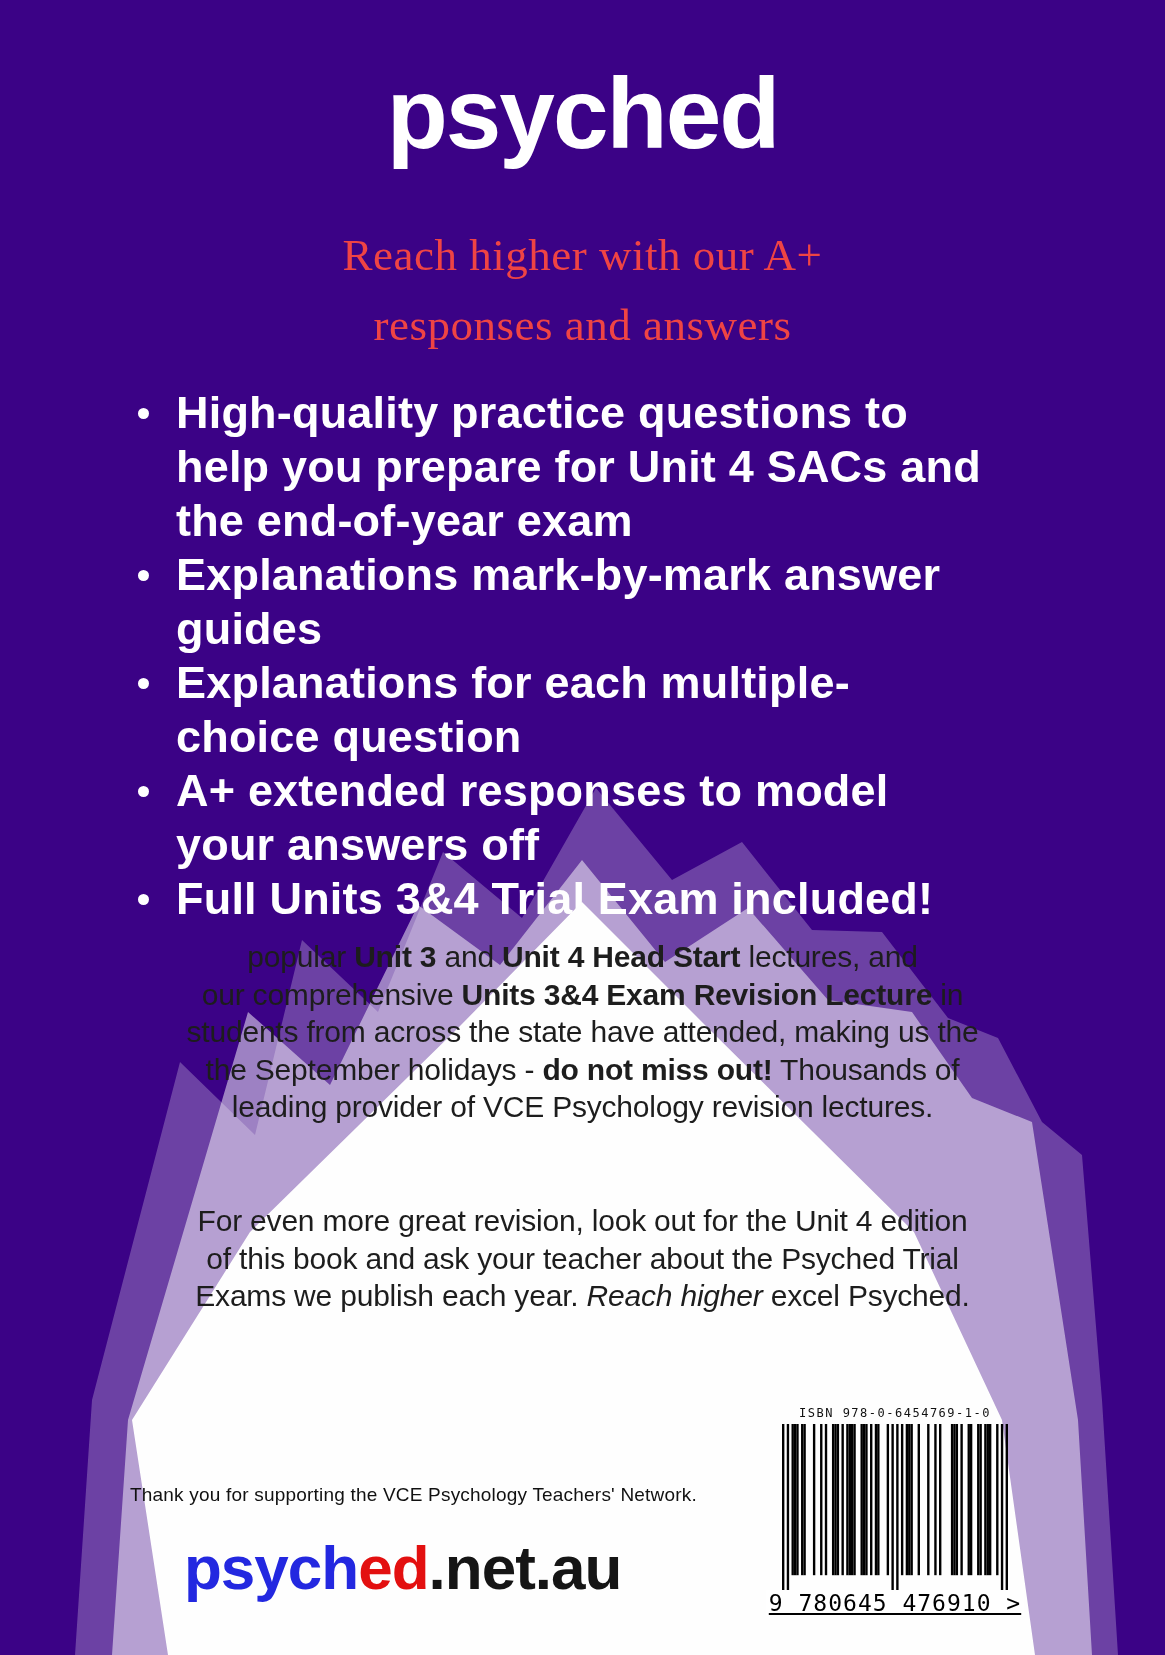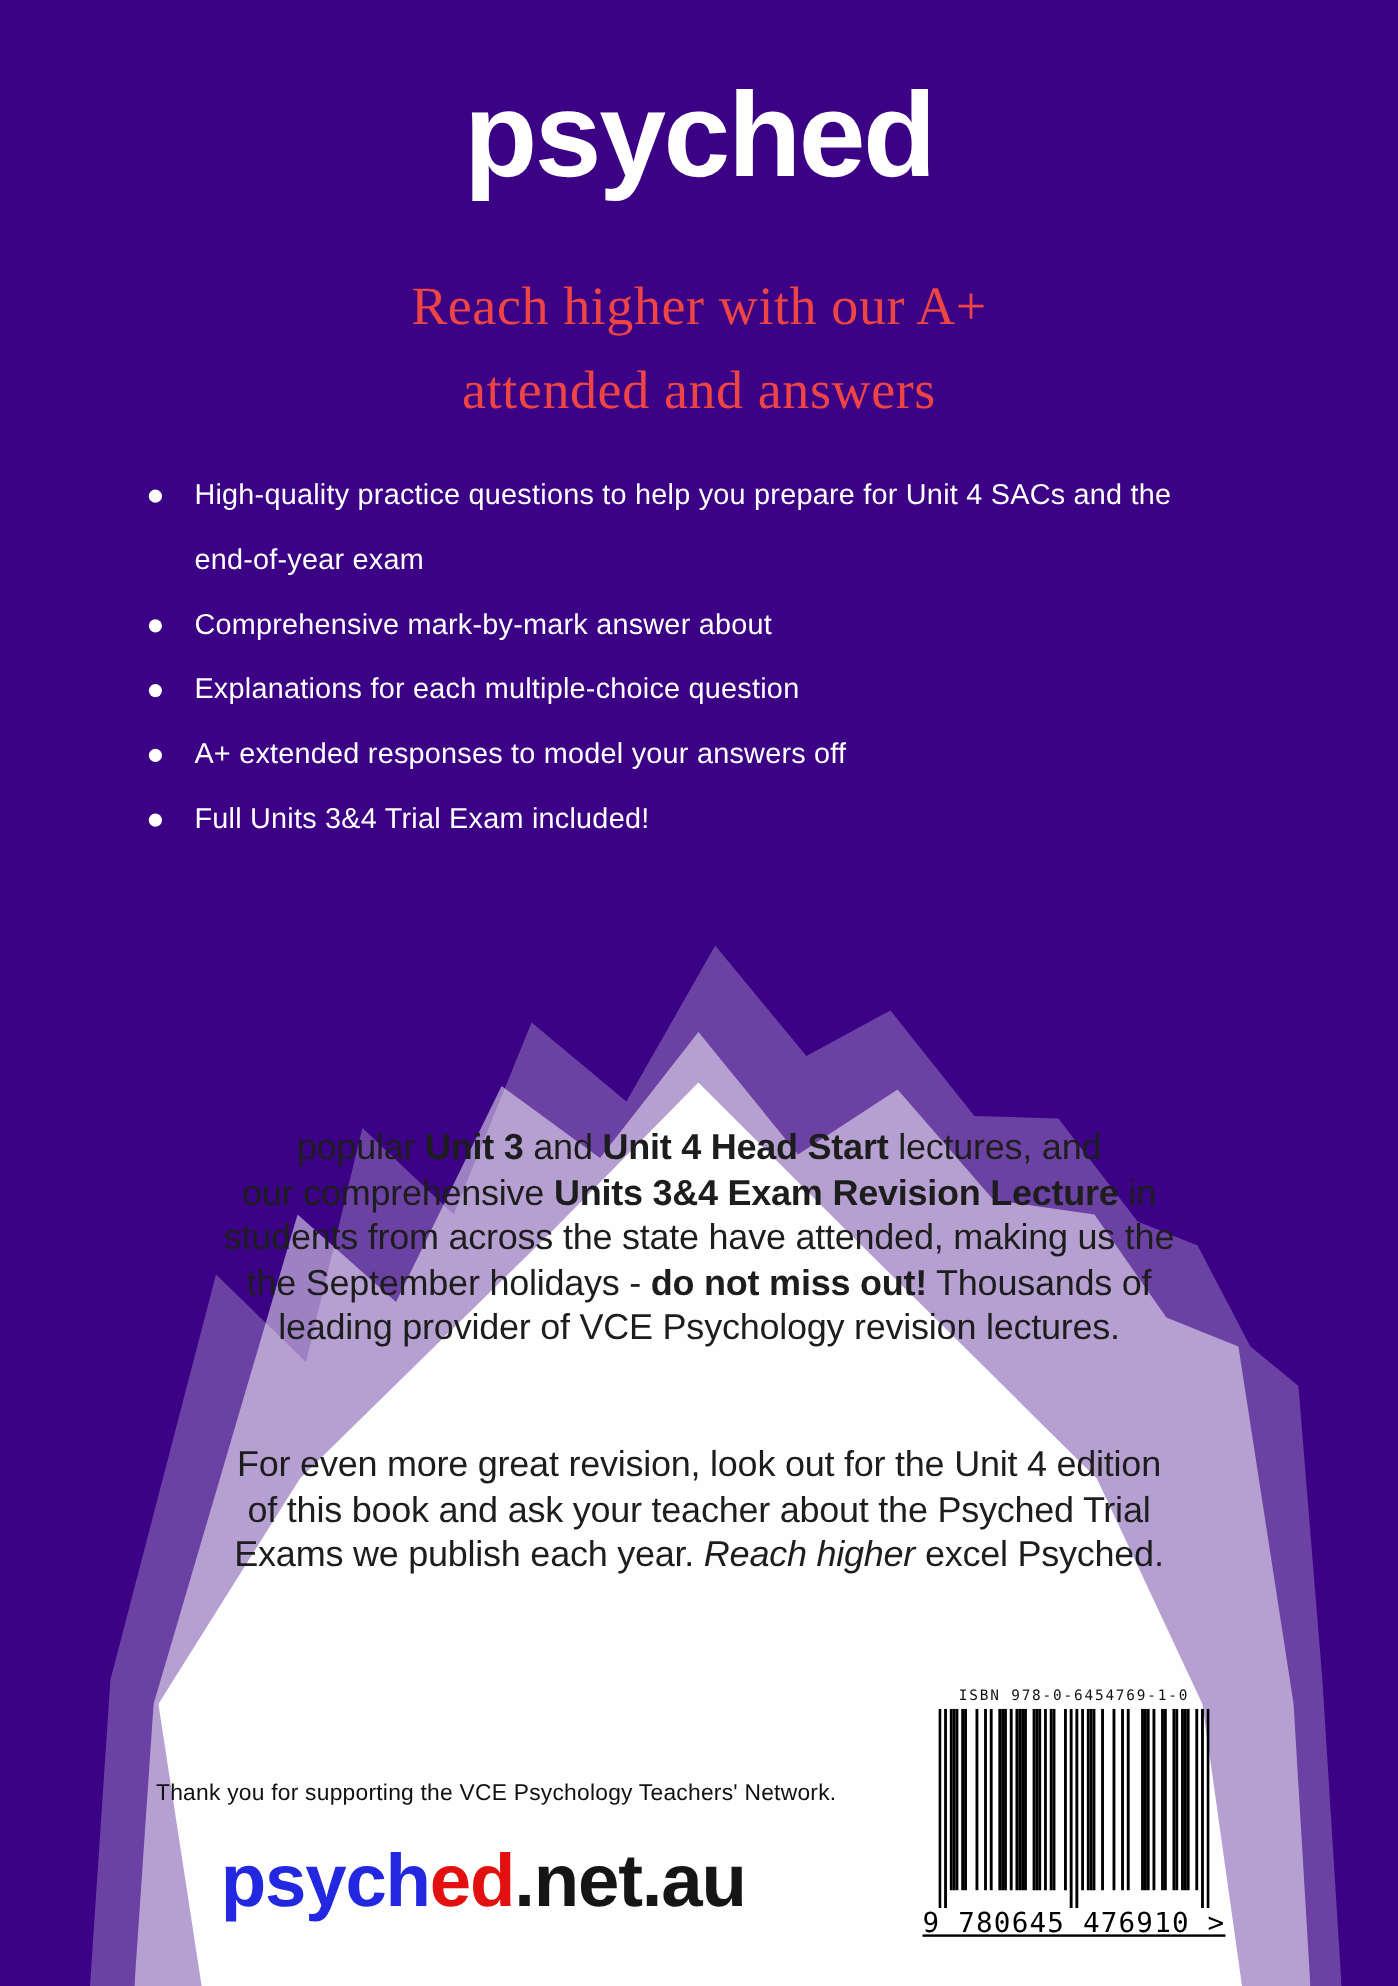--- a/index.html
+++ b/index.html
@@ -10,23 +10,23 @@
   
   .brand{
     position:absolute;top:56px;left:0;right:0;text-align:center;
     font-size:100px;font-weight:600;letter-spacing:-2px;
   }
   .tagline{
     position:absolute;top:220px;left:0;right:0;text-align:center;
     font-size:45px;line-height:70px;font-weight:400;letter-spacing:.5px;
   }
   .bullets{
-    position:absolute;top:386px;left:122px;width:856px;
+    position:absolute;top:386px;left:136px;width:856px;
     list-style:none;margin:0;padding:0;
-    font-size:24px;line-height:54px;letter-spacing:.2px;
+    font-size:45px;line-height:54px;letter-spacing:.2px;font-weight:bold;
   }
   .bullets li{display:flex;align-items:flex-start;}
   .dot{
     flex:none;width:11px;height:11px;border-radius:50%;
     background:currentColor;margin:22px 27px 0 2px;
   }
   .btext{flex:1;}
   
   .burst,.burst>div{position:absolute;inset:0;}
   .burst .l1{
@@ -76,31 +76,31 @@
 </style>
 </head>
 <body>
 
 <div id="cover" style="background-color: rgb(59, 2, 134);">
 
   <div class="brand" style="color: rgb(255, 255, 255);">psyched</div>
 
   <div class="tagline" style="color: #ef4444; font-family: Liberation Serif, serif;">
     <div>Reach higher with our A+</div>
-    <div>attended and answers</div>
+    <div>responses and answers</div>
   </div>
 
   <ul class="bullets" style="color: rgb(255, 255, 255);">
       <li>
         <span class="dot"></span>
         <span class="btext">High-quality practice questions to help you prepare for Unit 4 SACs and the end-of-year exam</span>
       </li>
       <li>
         <span class="dot"></span>
-        <span class="btext">Comprehensive mark-by-mark answer about</span>
+        <span class="btext">Explanations mark-by-mark answer guides</span>
       </li>
       <li>
         <span class="dot"></span>
         <span class="btext">Explanations for each multiple-choice question</span>
       </li>
       <li>
         <span class="dot"></span>
         <span class="btext">A+ extended responses to model your answers off</span>
       </li>
       <li>

